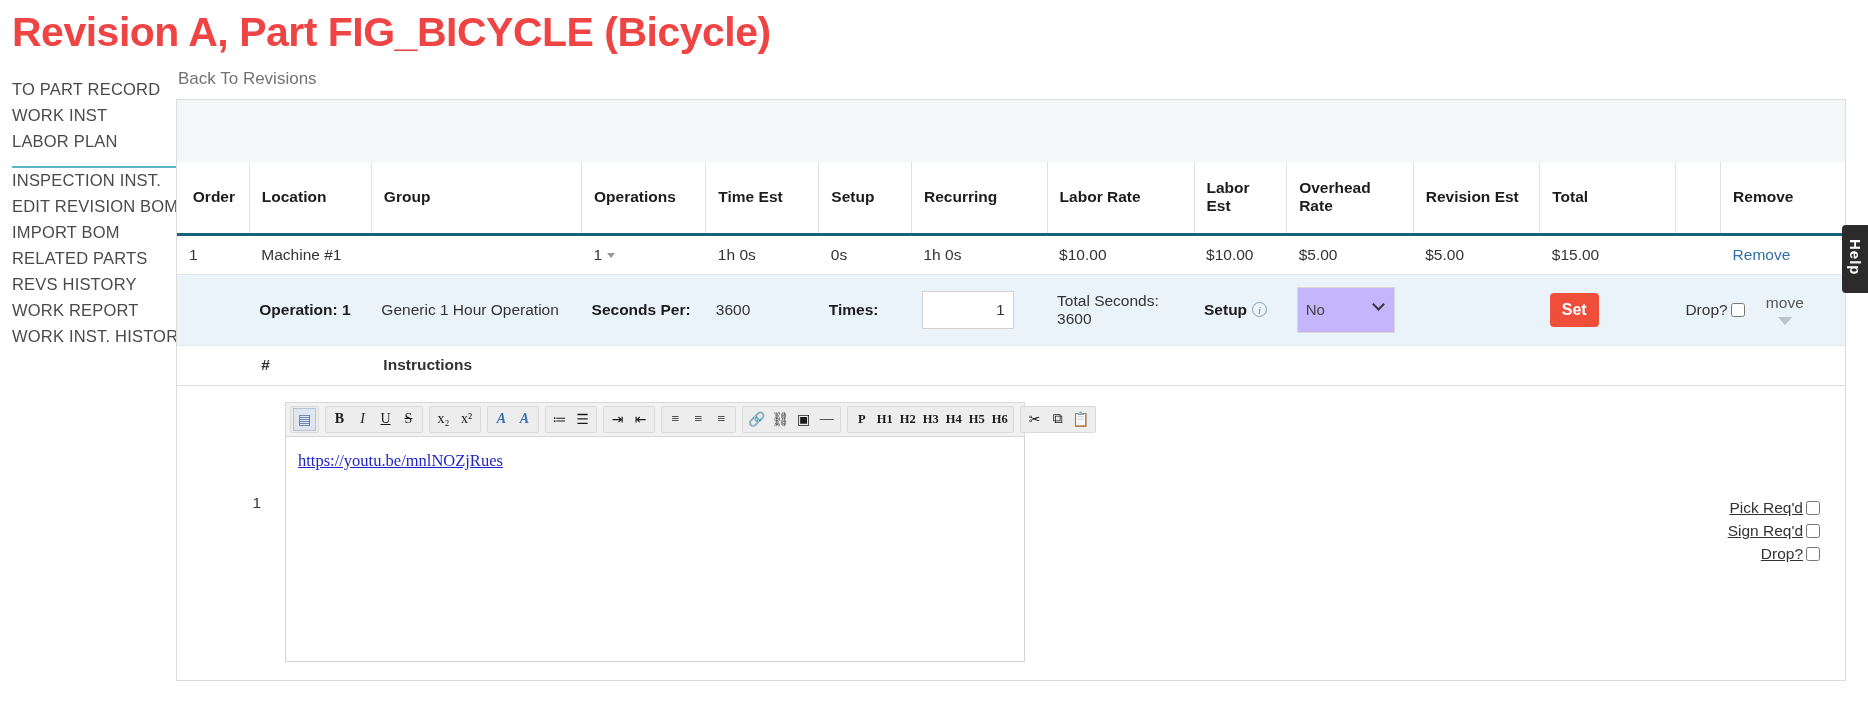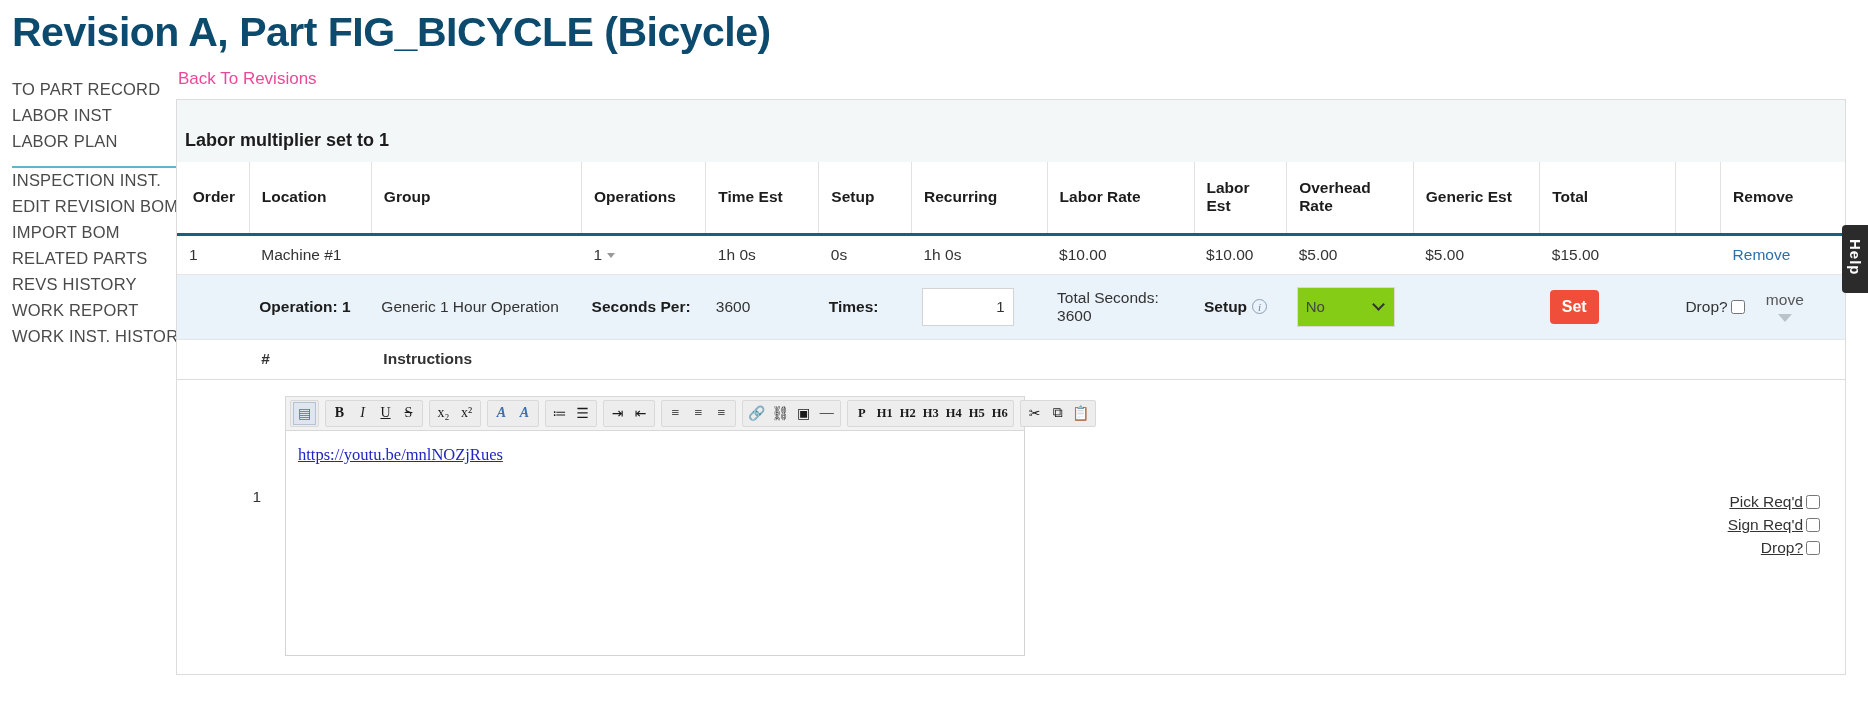--- a/index.html
+++ b/index.html
@@ -7,21 +7,21 @@
     margin: 0; padding: 0;
     width: 1868px; height: 722px;
     background: #ffffff;
     font-family: "Liberation Sans", sans-serif;
     color: #333333;
     overflow: hidden;
   }
   #page-title {
     font-size: 41px;
     font-weight: bold;
-    color: #0c4a6e;
+    color: #ef4444;
     margin: 8px 0 0 12px;
     letter-spacing: -0.5px;
     line-height: 1.2;
   }
   #layout {
     display: flex;
     align-items: flex-start;
     margin-top: 12px;
   }
   
@@ -45,21 +45,21 @@
   }
   
   #main {
     flex: 1 1 auto;
     min-width: 0;
     padding-right: 22px;
     position: relative;
   }
   #back-link {
     display: inline-block;
-    color: #ec4899;
+    color: #737373;
     font-size: 17px;
     text-decoration: none;
     margin: 0 0 10px 2px;
     cursor: pointer;
   }
   #panel {
     border: 1px solid #dcdcdc;
     border-top: 1px solid #dcdcdc;
     background: #ffffff;
   }
@@ -150,23 +150,23 @@
     font-size: 11px;
     font-style: italic;
     line-height: 14px;
     text-align: center;
     font-family: "Liberation Serif", serif;
     margin-left: 5px;
     vertical-align: 1px;
   }
   select.drop-sel {
     width: 98px;
-    height: 40px;
+    height: 46px;
     border: 1px solid #d9d9d9;
-    background: #84cc16;
+    background: #c4b5fd;
     font-size: 15px;
     font-family: "Liberation Sans", sans-serif;
     color: #444;
     padding-left: 8px;
     -webkit-appearance: none;
     appearance: none;
   }
   .sel-wrap { position: relative; display: inline-block; }
   .sel-wrap .chev {
     position: absolute; right: 12px; top: 13px;
@@ -287,39 +287,38 @@
 </style>
 </head>
 <body>
 
 <h1 id="page-title">Revision A, Part FIG_BICYCLE (Bicycle)</h1>
 
 <div id="layout">
 
   <nav id="sidebar">
       <div class="side-item">TO PART RECORD</div>
-      <div class="side-item">LABOR INST</div>
+      <div class="side-item">WORK INST</div>
       <div class="side-item active">LABOR PLAN</div>
       <div class="side-item">INSPECTION INST.</div>
       <div class="side-item">EDIT REVISION BOM</div>
       <div class="side-item">IMPORT BOM</div>
       <div class="side-item">RELATED PARTS</div>
       <div class="side-item">REVS HISTORY</div>
       <div class="side-item">WORK REPORT</div>
       <div class="side-item">WORK INST. HISTORY</div>
     </nav>
 
   <div id="main">
 
     <a id="back-link">Back To Revisions</a>
 
     <div id="panel">
 
       <div id="panel-head">
-        <div id="multiplier">Labor multiplier set to 1</div>
       </div>
 
       <table class="lp">
         <colgroup>
           <col style="width:64px">
             <col style="width:108px">
             <col style="width:186px">
           <col style="width:110px">
             <col style="width:100px">
             <col style="width:82px">
@@ -337,21 +336,21 @@
               <th>Order</th>
               <th>Location</th>
               <th>Group</th>
               <th>Operations</th>
               <th>Time Est</th>
               <th>Setup</th>
               <th>Recurring</th>
               <th>Labor Rate</th>
               <th>Labor Est</th>
               <th>Overhead Rate</th>
-              <th>Generic Est</th>
+              <th>Revision Est</th>
               <th>Total</th>
               <th></th>
               <th>Remove</th>
             </tr>
         </thead>
         <tbody id="table-body">
             <tr class="data-row">
               <td class="cell">1</td>
               <td class="cell">Machine #1</td>
               <td class="cell"></td>

